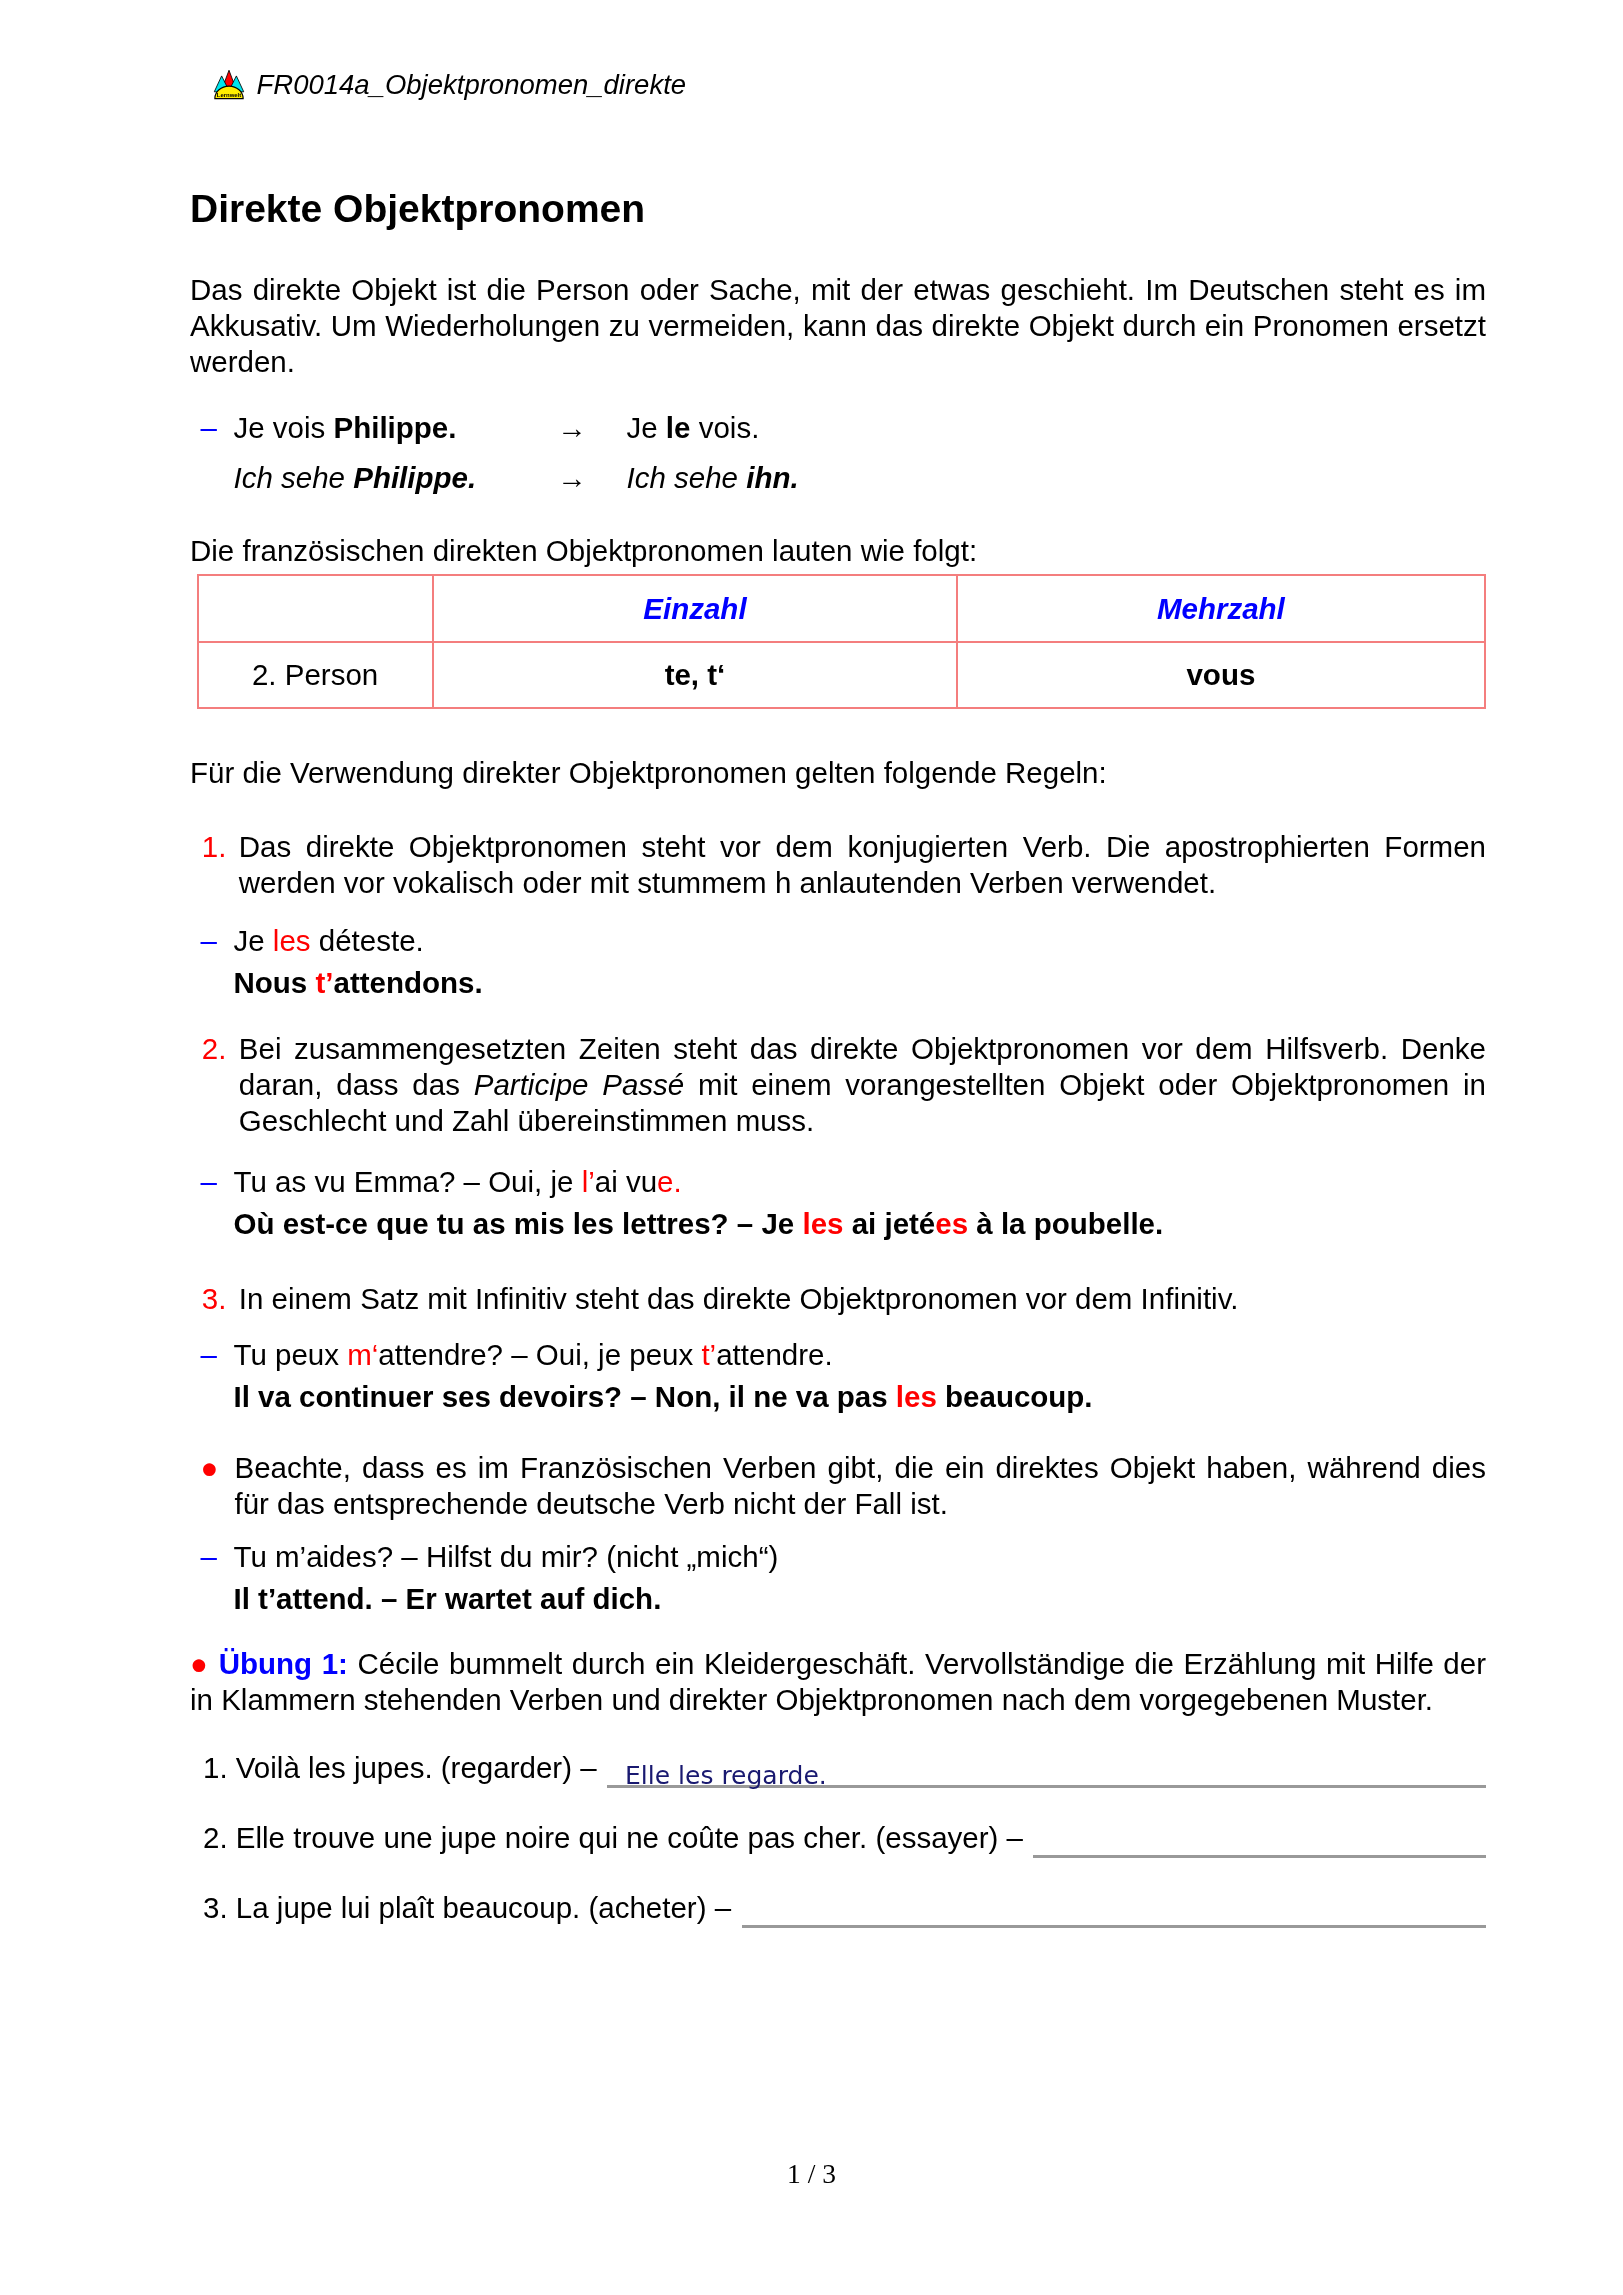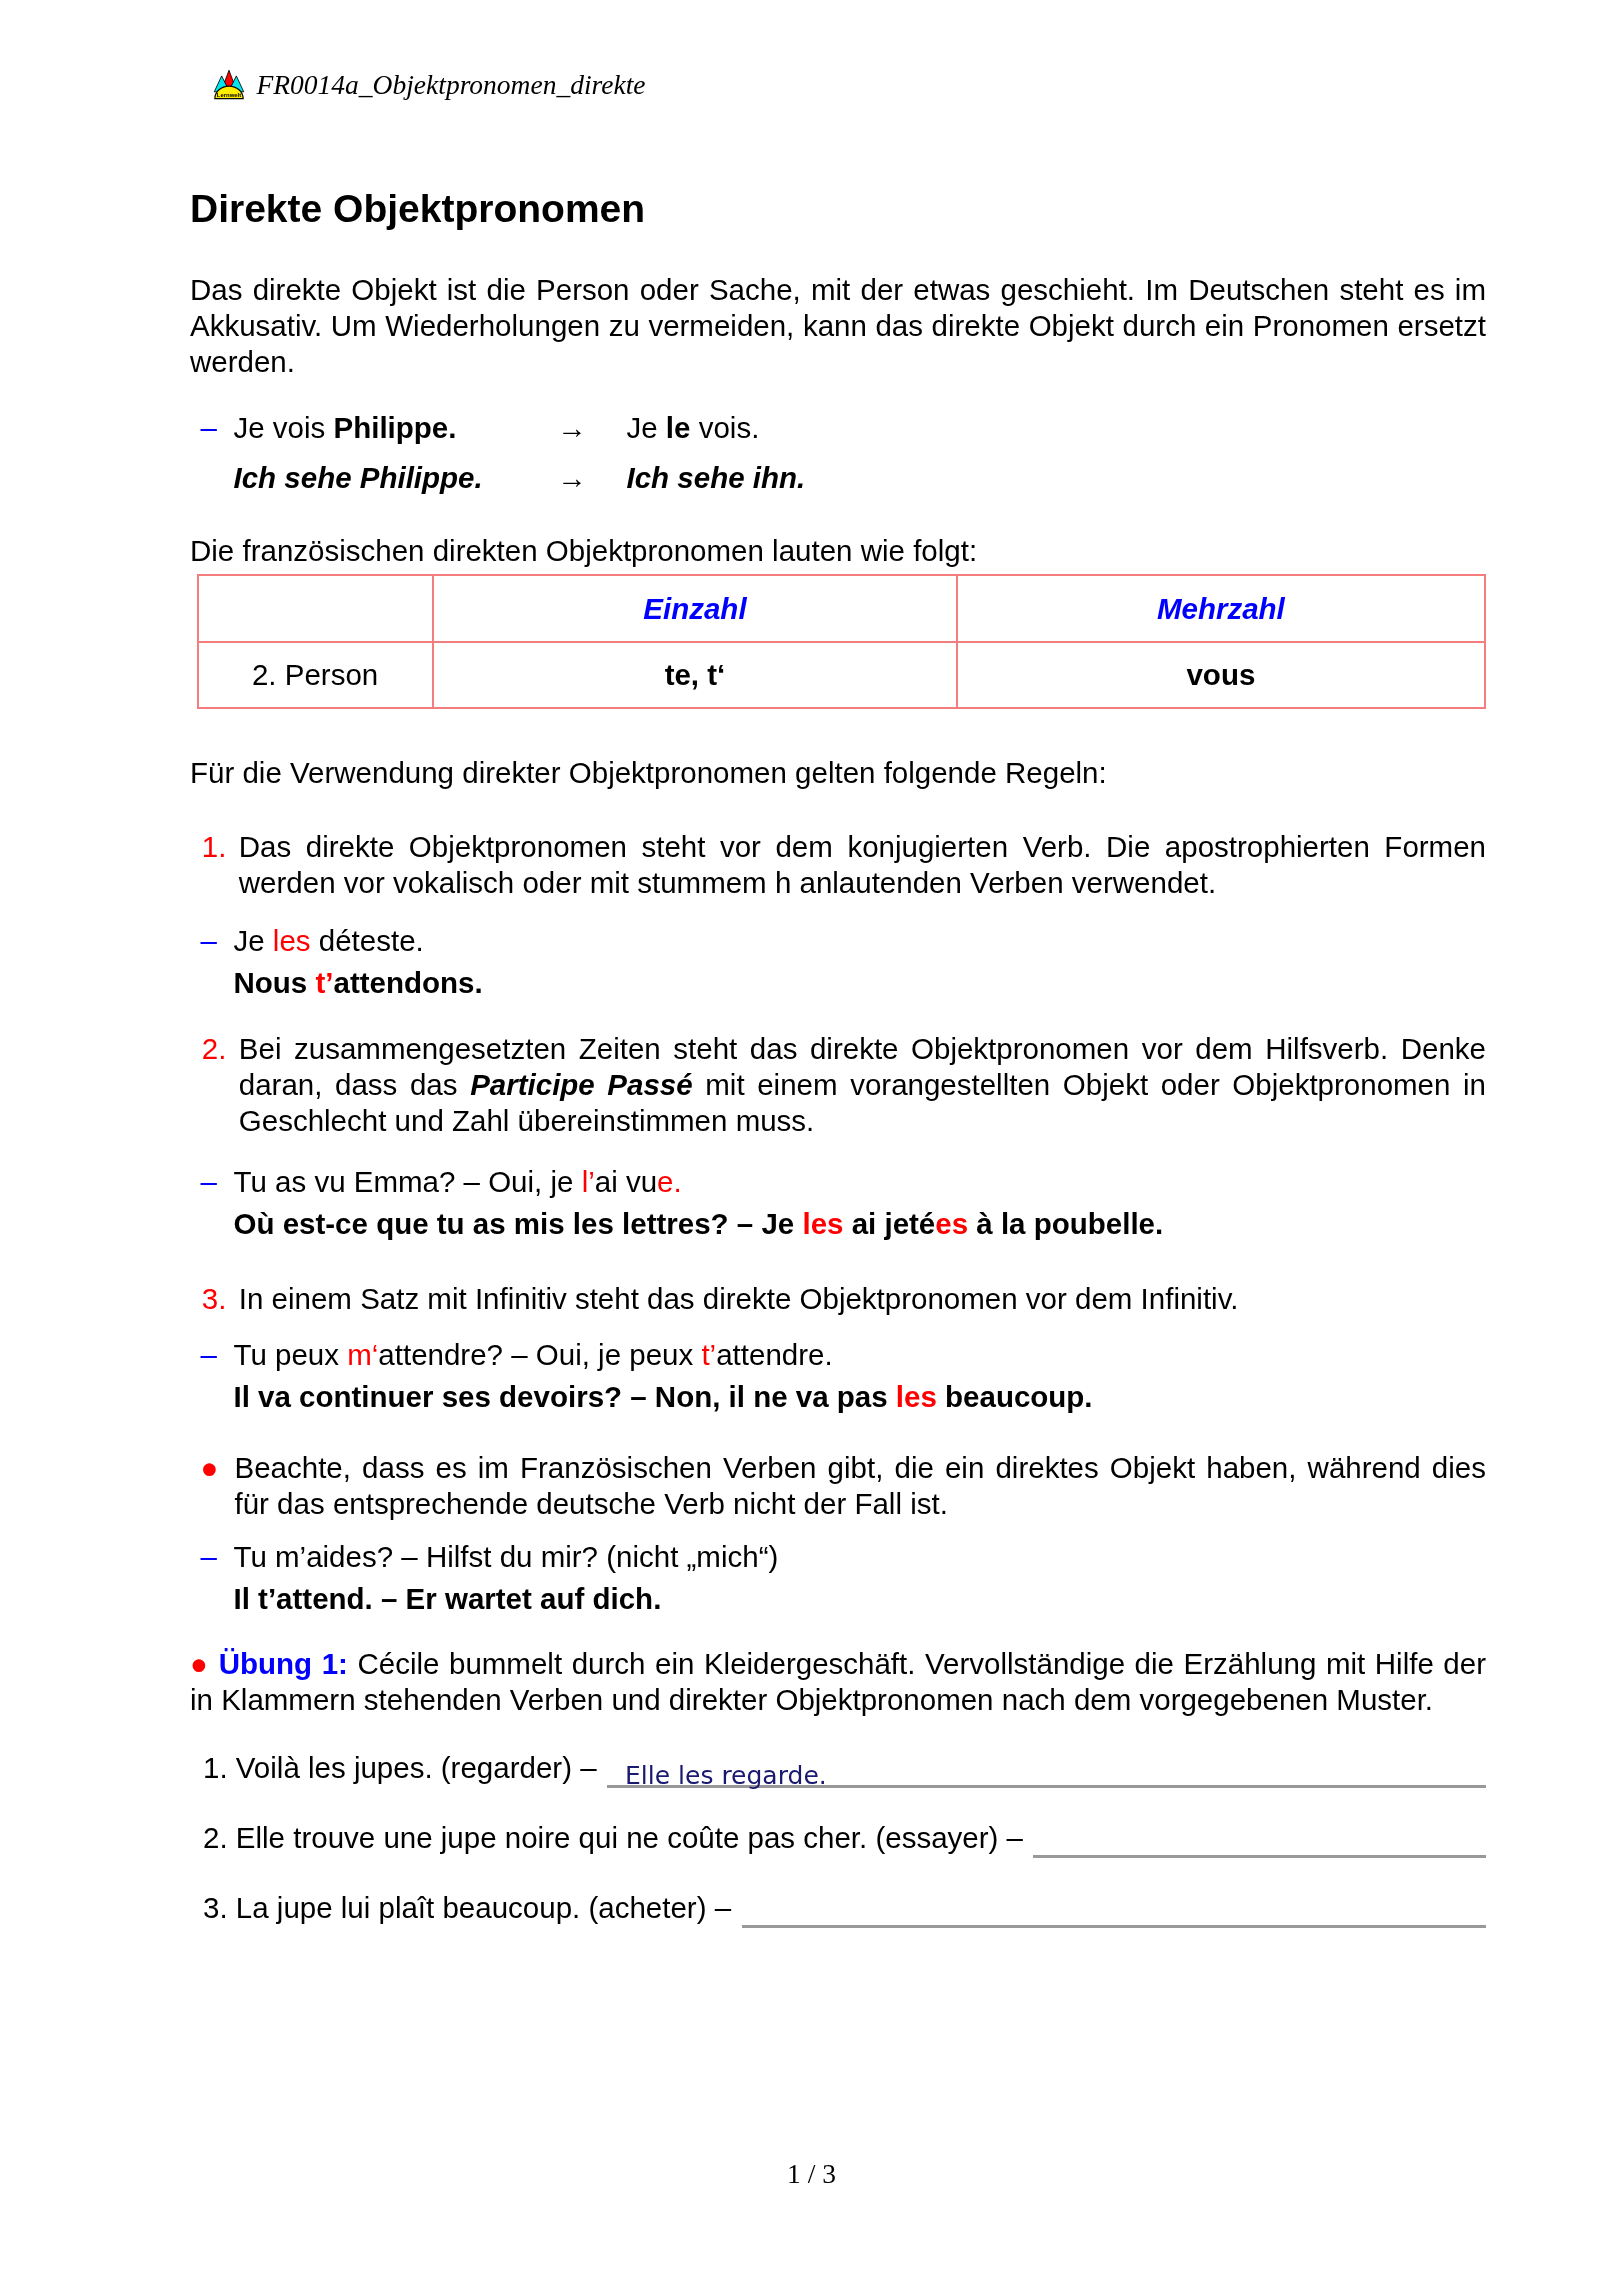--- a/index.html
+++ b/index.html
@@ -4,21 +4,21 @@
 <style>
   html,body{margin:0;padding:0;background:#e8e8e8;}
   .page{
     width:1623px;height:2295px;background:#ffffff;position:relative;
     box-sizing:border-box;padding:65px 137px 0 190px;
     font-family:"Liberation Sans",sans-serif;font-size:29.5px;line-height:1.22;color:#000;
     overflow:hidden;margin:0 auto;
   }
   
   .doc-header{display:flex;align-items:center;gap:10.5px;padding-left:22px;height:39px;}
-  .doc-code{font-family:Liberation Serif, serif;font-style:italic;font-size:27.5px;}
+  .doc-code{font-family:Liberation Sans, sans-serif;font-style:italic;font-size:27.5px;}
   
   .title{font-size:39px;font-weight:700;margin:84px 0 0 0;line-height:1.1;}
   
   .just{text-align:justify;}
   .intro{margin-top:41px;}
   .table-intro{margin-top:37px;}
   .rules-intro{margin-top:46px;}
   
   .exi-block{margin-top:30px;}
   .exi{display:grid;grid-template-columns:33px 308px 72px auto;padding-left:10.5px;}
@@ -57,21 +57,21 @@
   .item{display:flex;align-items:flex-end;margin-top:29px;padding-left:13px;}
   .item-text{white-space:pre;line-height:1.3;}
   .item-line{flex:1;border-bottom:3.3px solid var(--gray);height:38px;margin-left:10.5px;
     position:relative;min-width:39px;}
   .hand{position:absolute;left:18px;bottom:-6.5px;font-family:"DejaVu Sans",sans-serif;
     font-size:25px;color:var(--navy);white-space:nowrap;}
   
   .footer{position:absolute;left:0;right:0;top:2157px;text-align:center;
     font-family:"Liberation Serif",serif;font-size:27.5px;}
   
-  .seg-b{font-weight:700;} .seg-i{font-style:italic;font-weight:bold;} .seg-r{color:var(--red);}
+  .seg-b{font-weight:700;} .seg-i{font-style:italic;} .seg-r{color:var(--red);}
   :root{--red:#ff0000;--blue:#0000ff;--navy:#191970;--tableborder:#f47e7e;--gray:#999999;}
 </style>
 </head>
 <body>
 
 <div class="page">
 
   <div class="doc-header">
     <span style="display:inline-block;line-height:0;">
       <svg width="34" height="34" viewBox="0 0 60 60" style="font-size:45px">

